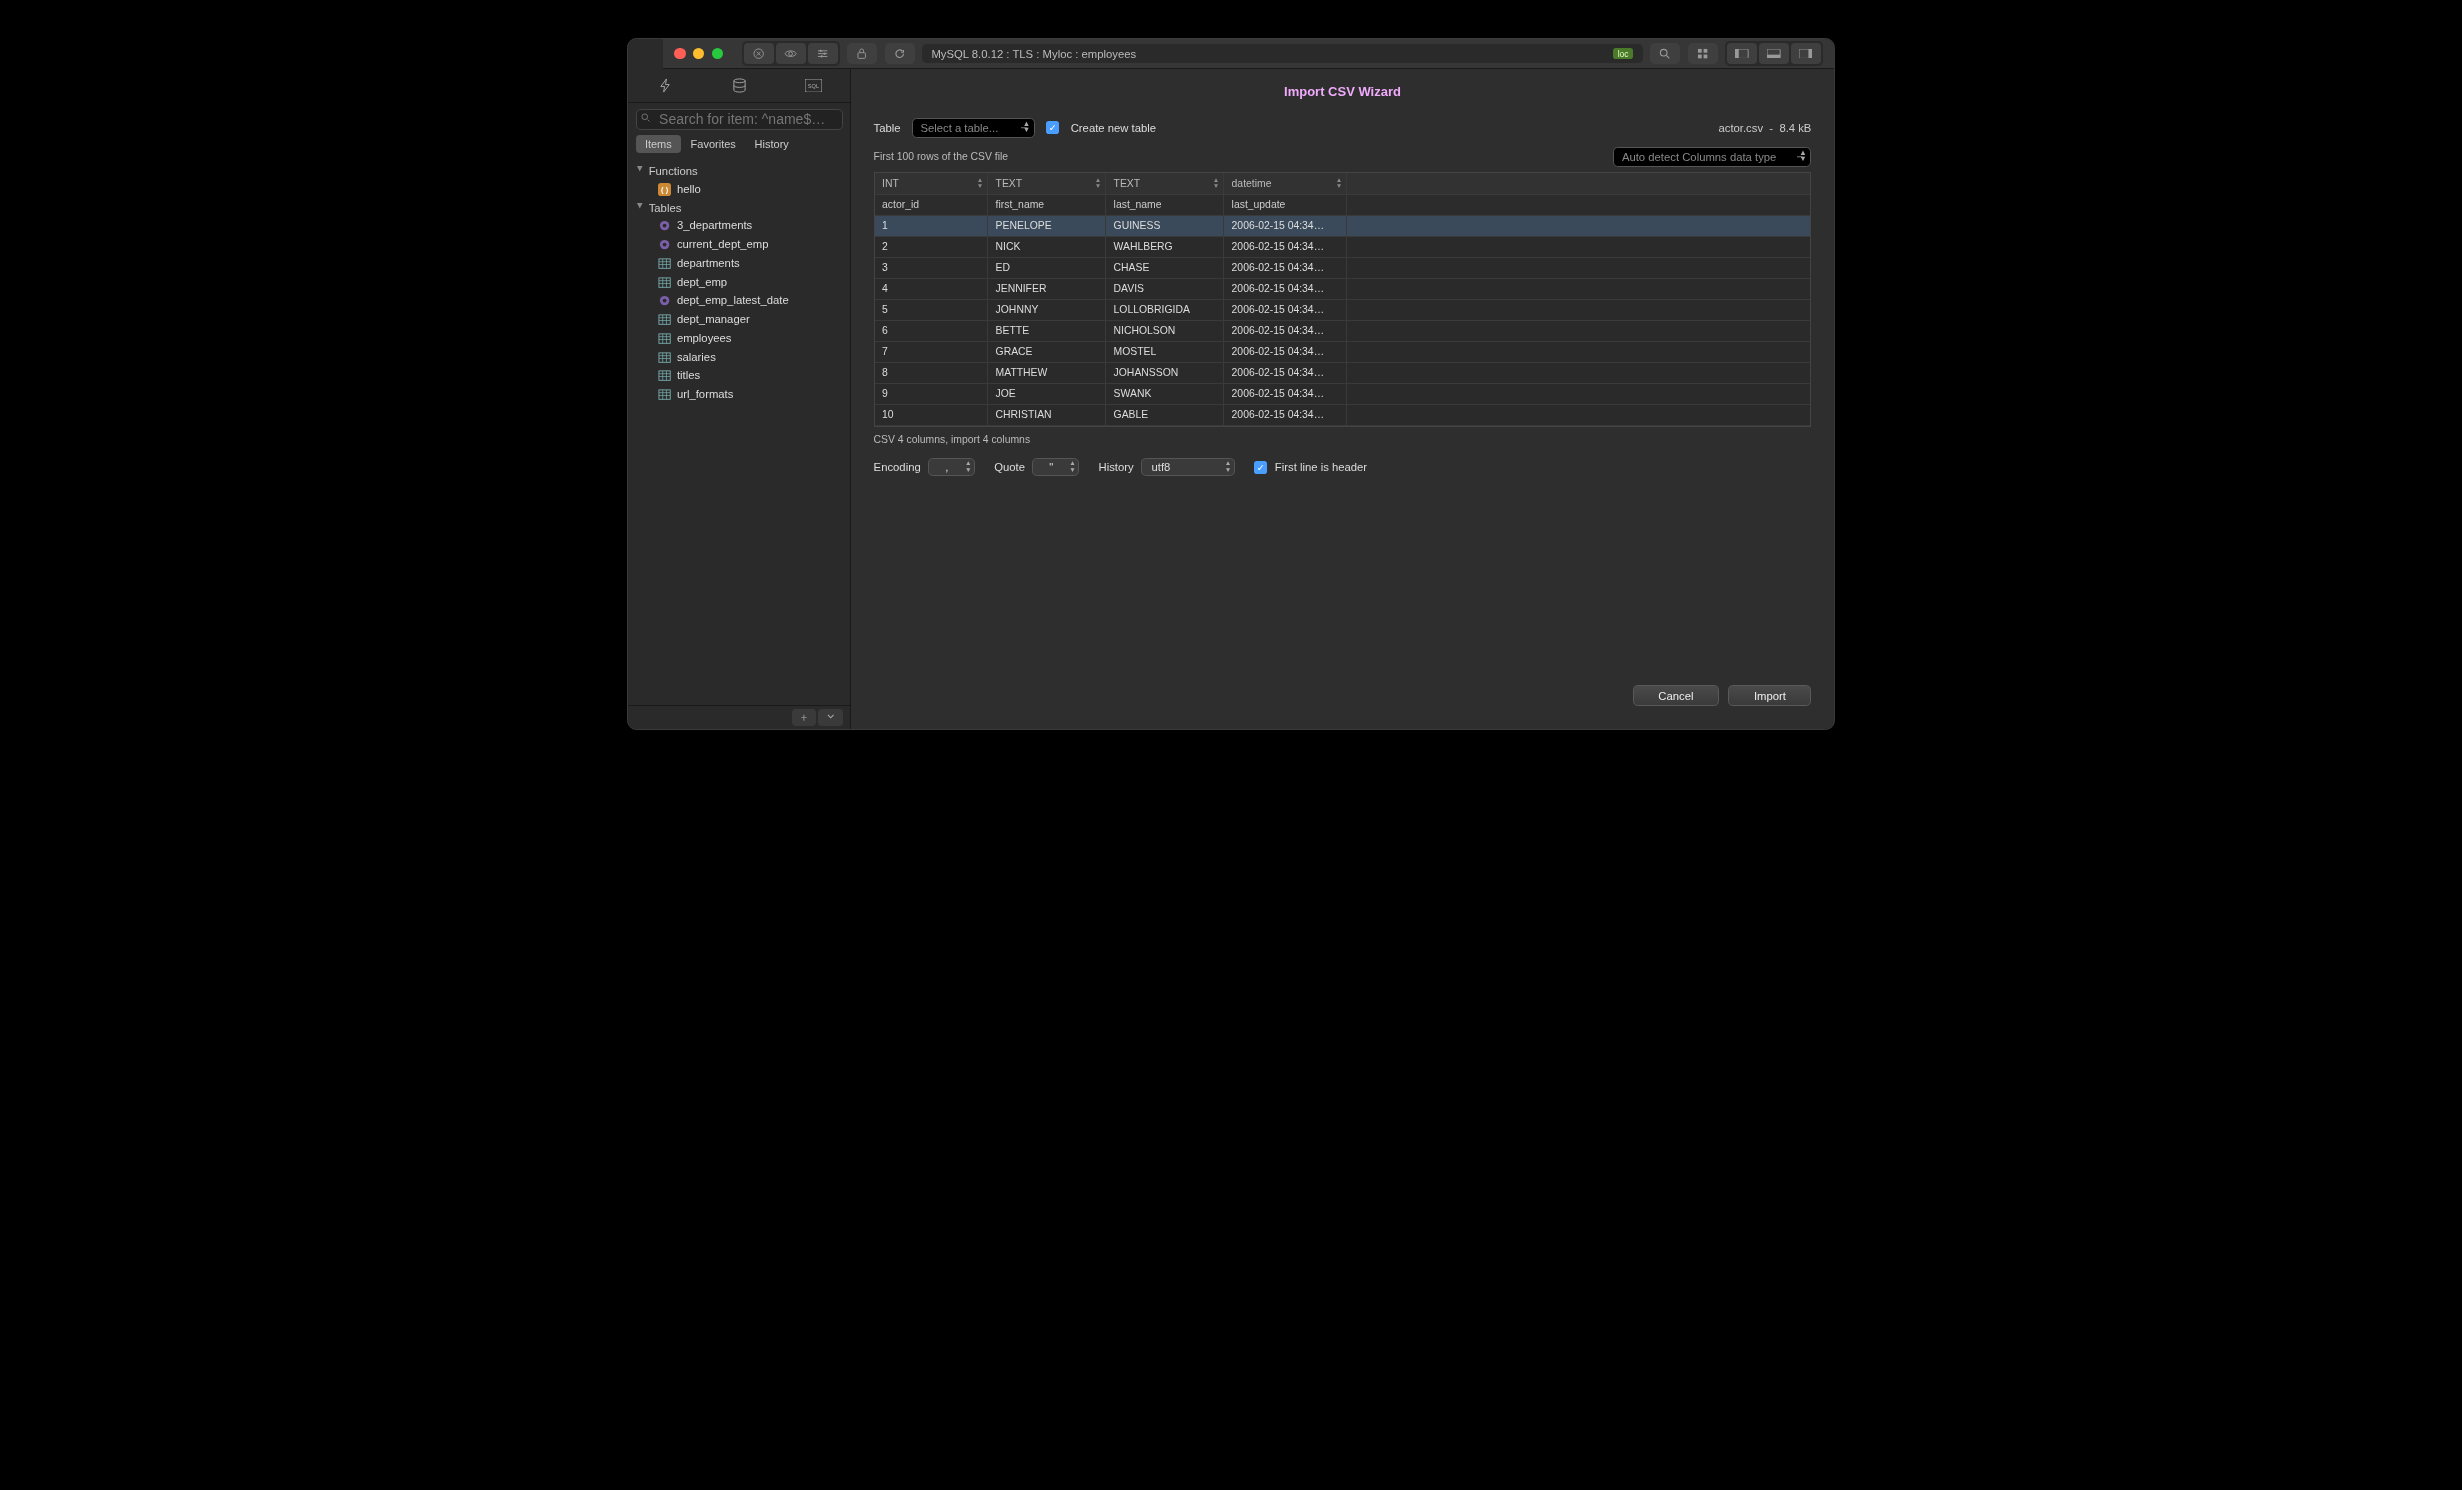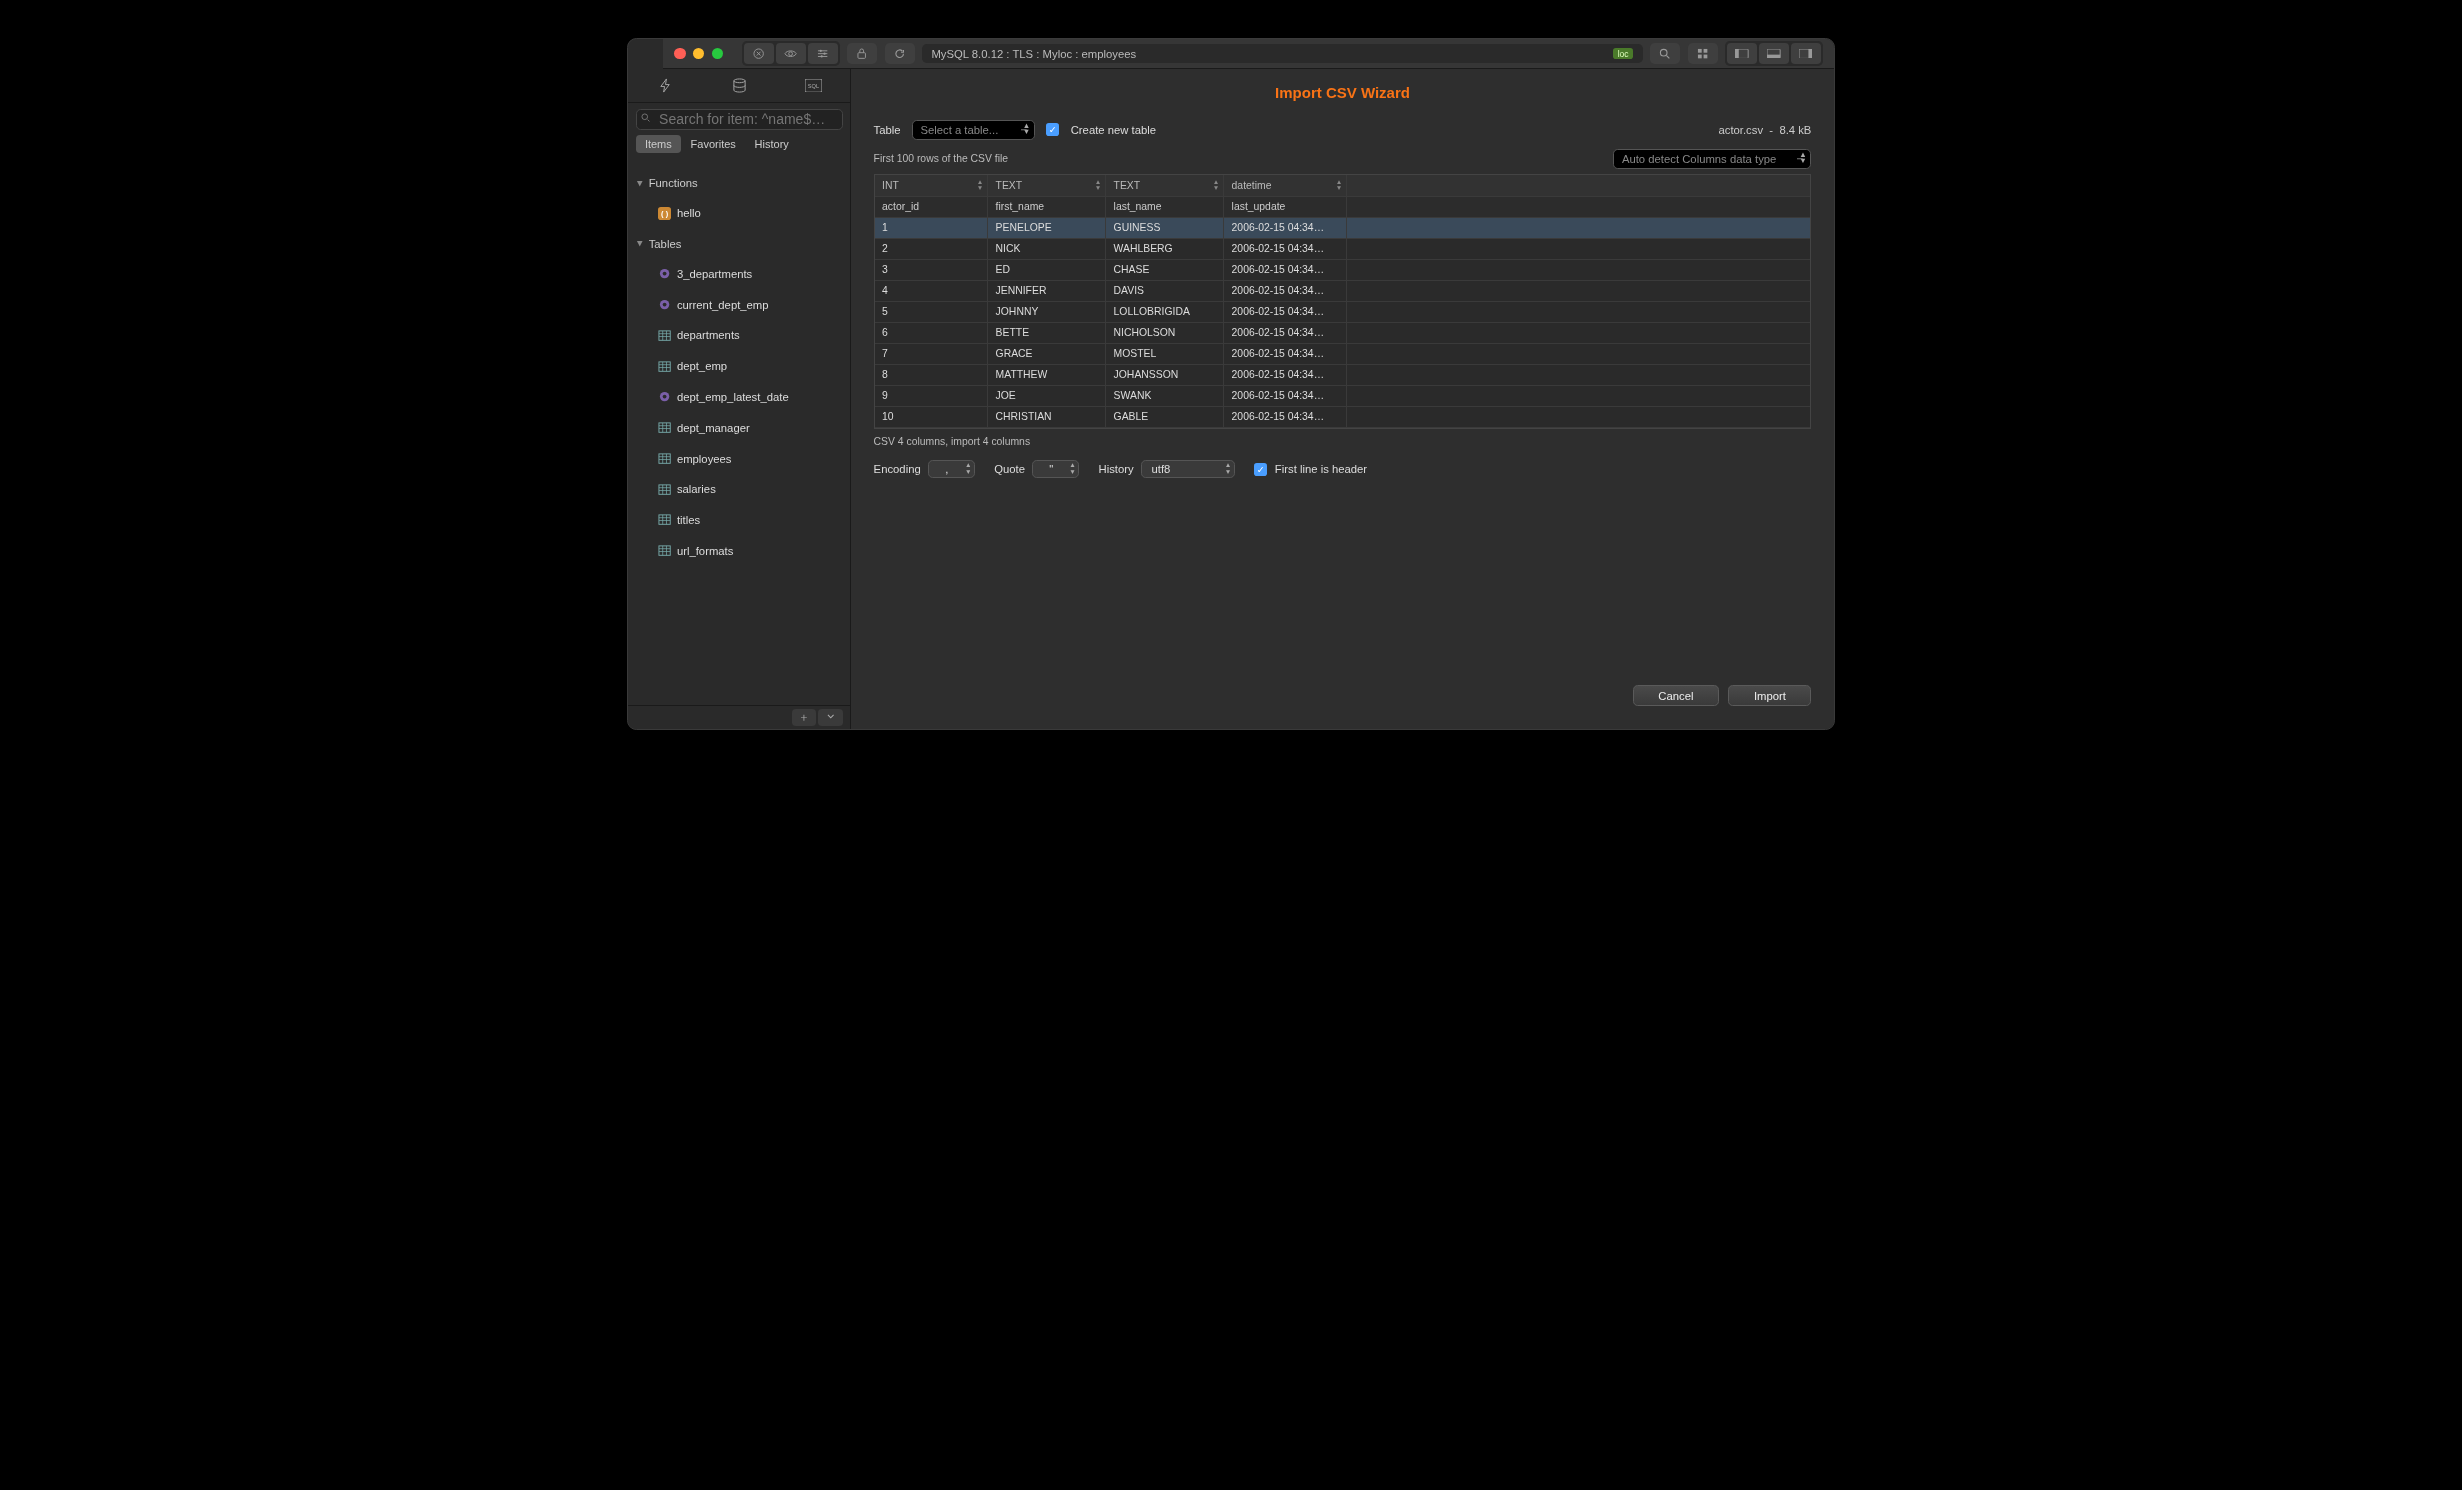--- a/index.html
+++ b/index.html
@@ -19,29 +19,29 @@
 .side-tabs { height: 34px; display: flex; align-items: center; justify-content: space-around; border-bottom: 0.9px solid #1a1a1a; }
 .side-tab { width: 28px; height: 22.6px; display: flex; align-items: center; justify-content: center; color: #888; }
 .search-wrap { padding: 5.7px 7.5px; }
 .search { width: 100%; background: #222; border: 0.9px solid #444; border-radius: 4.7px; padding: 2.8px 7.5px 2.8px 22.6px; color: #999; font-size: 14px; height: 21px; }
 .search-wrap { position: relative; }
 .search-wrap svg { position: absolute; left: 13.2px; top: 10.4px; }
 .filter-tabs { display: flex; gap: 0; padding: 0 7.5px 5.7px; font-size: 11px; }
 .filter-tab { padding: 2.8px 9.4px; color: #ccc; border-radius: 3.8px; cursor: pointer; }
 .filter-tab.active { background: #555; }
 .tree { flex: 1; overflow: auto; font-size: 11.3px; color: #ddd; padding: 3.8px 0; }
-.tree-node { padding: 2.8px 7.5px; display: flex; align-items: center; gap: 5.7px; cursor: pointer; margin-top: 12px; }
+.tree-node { padding: 2.8px 7.5px; display: flex; align-items: flex-start; gap: 5.7px; cursor: pointer; }
 .tree-node.group { font-weight: 500; color: #ccc; }
 .tree-node.item { padding-left: 30px; }
 .ico { width: 13.2px; height: 13.2px; border-radius: 2.8px; display: flex; align-items: center; justify-content: center; font-size: 7.5px; font-weight: bold; flex-shrink: 0; }
 .ico-fn { background: #cc8833; color: #fff; }
 .side-foot { height: 24.5px; border-top: 0.9px solid #1a1a1a; display: flex; justify-content: flex-end; align-items: center; padding: 0 7.5px; gap: 1.9px; }
 .sf-btn { width: 24.5px; height: 17px; background: #3a3a3a; border-radius: 3.8px; display: flex; align-items: center; justify-content: center; color: #aaa; font-size: 11.3px; }
 .main { flex: 1; background: #2e2e2e; display: flex; flex-direction: column; }
-.wiz-head { text-align: center; padding: 15px 0 19px; font-size: 15px; font-weight: 600; color: #f97316; }
+.wiz-head { text-align: center; padding: 15px 0 19px; font-size: 13px; font-weight: 600; color: #f0abfc; }
 .wiz-body { padding: 0 22.6px; flex: 1; display: flex; flex-direction: column; }
 .row-top { display: flex; align-items: center; gap: 11.3px; margin-bottom: 9.4px; }
 .lbl { font-size: 11.3px; color: #ddd; }
 .select { background: #000000; border: 0.9px solid #555; border-radius: 4.7px; padding: 2.8px 21px 2.8px 7.5px; color: #888; font-size: 11.3px; position: relative; min-width: 123px; }
 .select::after { content: ""; position: absolute; right: 5.7px; top: 50%; width: 9.4px; height: 11.3px; transform: translateY(-50%); background: linear-gradient(#888,#888) center/5.7px 0.9px no-repeat; }
 .select .chev { position: absolute; right: 3.8px; top: 1.9px; font-size: 7.5px; color: #aaa; line-height: 6.6px; }
 .chk { width: 13.2px; height: 13.2px; background: #4a9eff; border-radius: 2.8px; display: inline-flex; align-items: center; justify-content: center; color: #fff; font-size: 9.4px; }
 .file-info { margin-left: auto; font-size: 11.3px; color: #ccc; }
 .row-sub { display: flex; justify-content: space-between; align-items: center; margin-bottom: 5.7px; }
 .subtxt { font-size: 10.4px; color: #bbb; }

